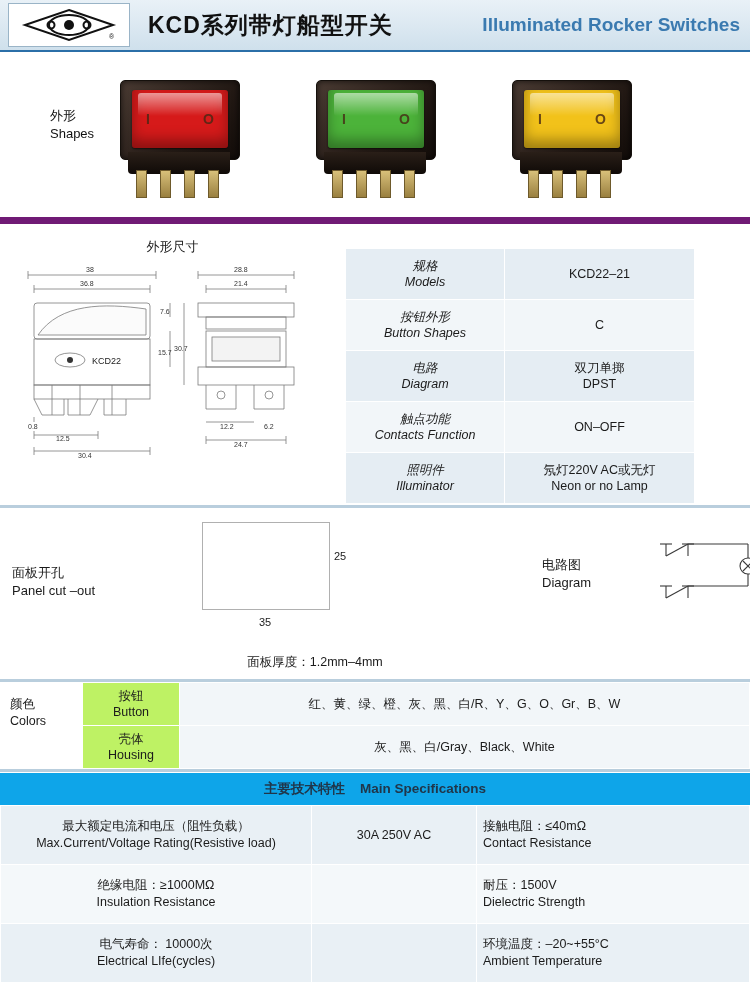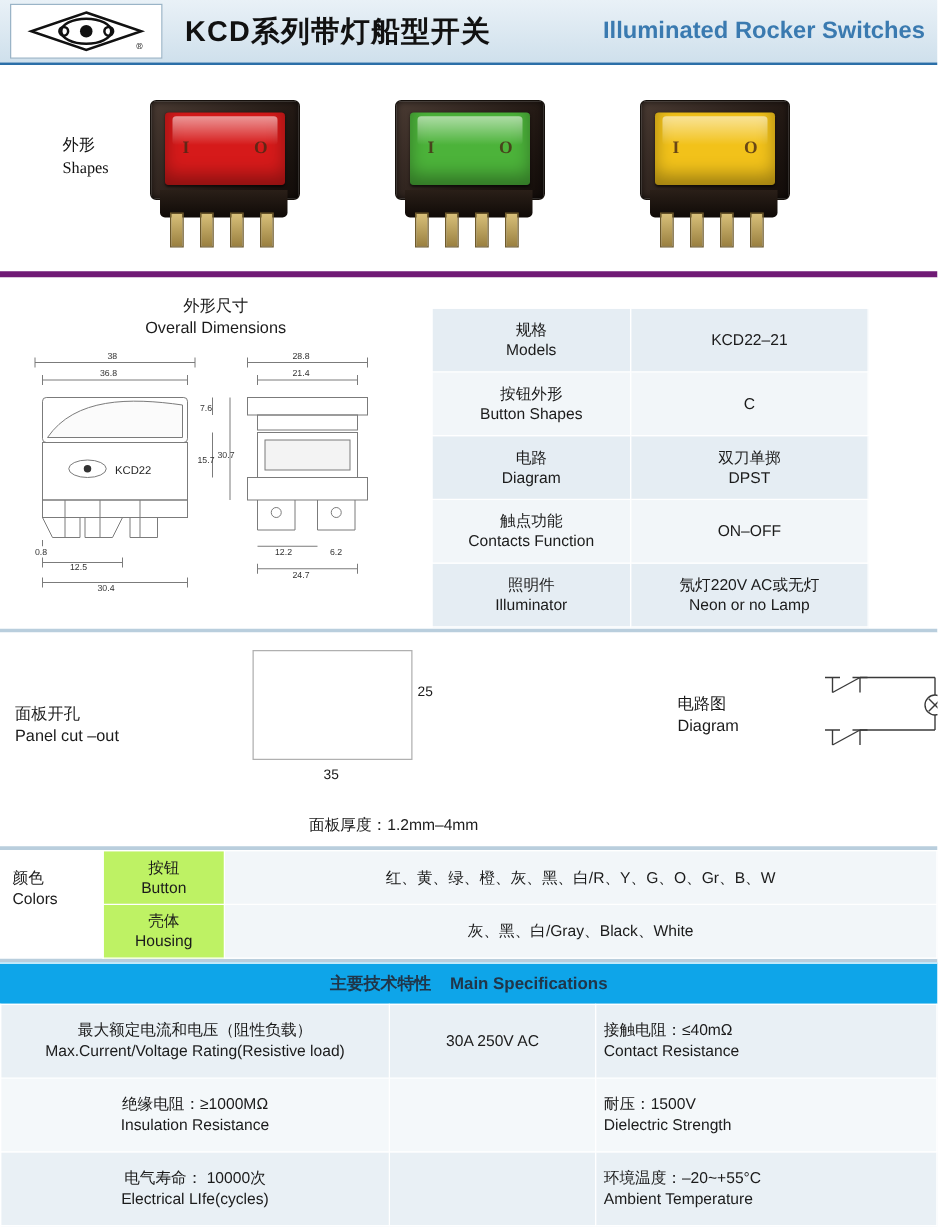--- a/index.html
+++ b/index.html
@@ -31,22 +31,21 @@
     white-space:nowrap;
   }
   .title-en{
     position:absolute;right:10px;top:14px;
     font-size:19px;color:#3a7ab0;font-weight:bold;
     white-space:nowrap;
   }
   
   .shapes{
     height:165px;position:relative;background:#fff;
-    border-bottom:5px solid #701a75;
-    font-family:Liberation Serif, serif;
+    border-bottom:7px solid #701a75;
   }
   .shapes-label{
     position:absolute;left:50px;top:55px;
     font-size:13px;line-height:18px;color:#111;
   }
   .switch-row{
     display:flex;justify-content:center;gap:78px;
     padding-top:28px;
   }
   .switch{
@@ -104,21 +103,21 @@
   .models-table td{
     border:1px solid #ffffff;
     padding:6px 4px;
     text-align:center;
     vertical-align:middle;
     line-height:16px;
     height:38px;
   }
   .models-table tr:nth-child(odd) td{background:#e5edf3;}
   .models-table tr:nth-child(even) td{background:#f2f6f9;}
-  .models-table td.lbl{width:150px;}
+  .models-table td.lbl{width:150px;font-style:italic;}
   .cn{display:block;}
   .en{display:block;}
   
   .cut-wrap{display:flex;padding:8px 0 6px 0;position:relative;min-height:130px;}
   .cut-label{width:120px;font-size:13px;line-height:18px;padding:48px 0 0 12px;}
   .cut-draw{flex:1;position:relative;}
   .cut-rect{
     width:126px;height:86px;border:1px solid #b0b0b0;background:#fff;
     margin:6px 0 0 70px;position:relative;
   }
@@ -239,21 +238,20 @@
     </div>
 
   </div>
 </div>
 
 <div class="section">
   <div class="dim-wrap">
     <div class="dim-left">
       <div class="dim-title">
         <div>外形尺寸</div>
-        <div>Overall Dimensions</div>
       </div>
       <svg class="dim-draw" viewBox="0 0 330 215">
         <g stroke="#7b7b7b" stroke-width="0.8" fill="none" font-family="Liberation Sans" font-size="7">
 
           <line x1="20" y1="16" x2="148" y2="16"></line>
           <line x1="20" y1="12" x2="20" y2="20"></line>
             <line x1="148" y1="12" x2="148" y2="20"></line>
           <text x="78" y="13" fill="#333" stroke="none">38</text>
           <line x1="26" y1="30" x2="142" y2="30"></line>
           <line x1="26" y1="26" x2="26" y2="34"></line>

